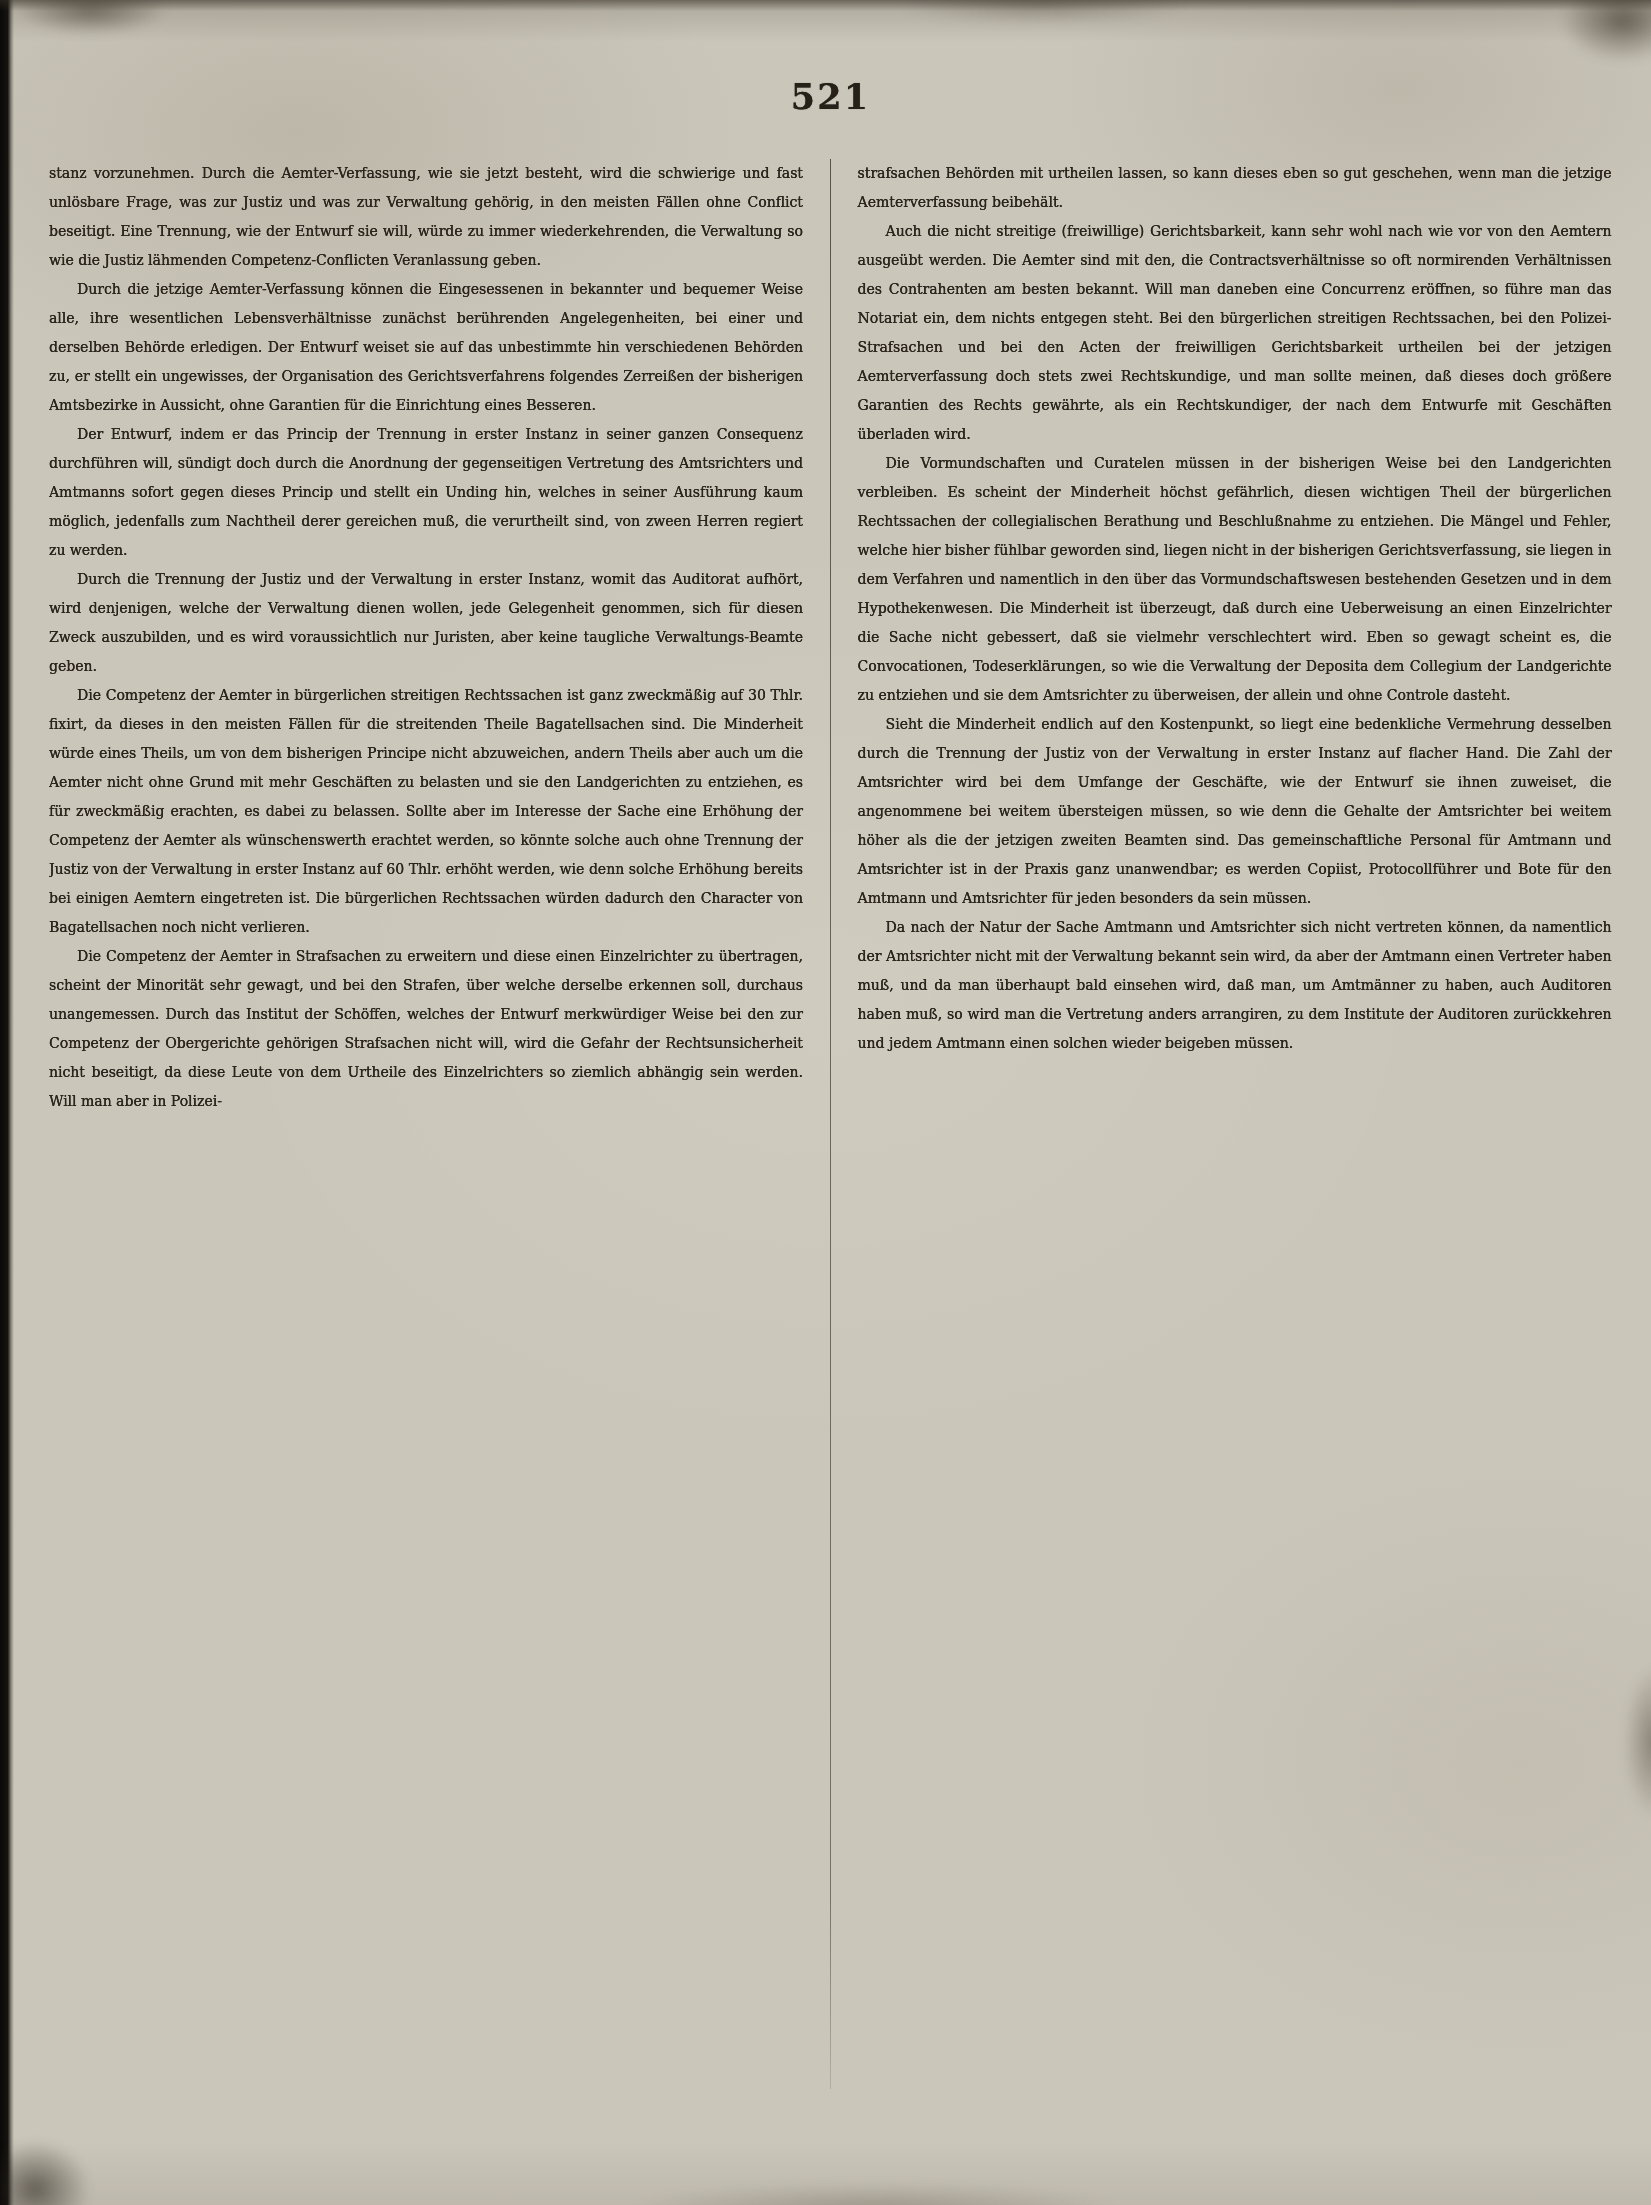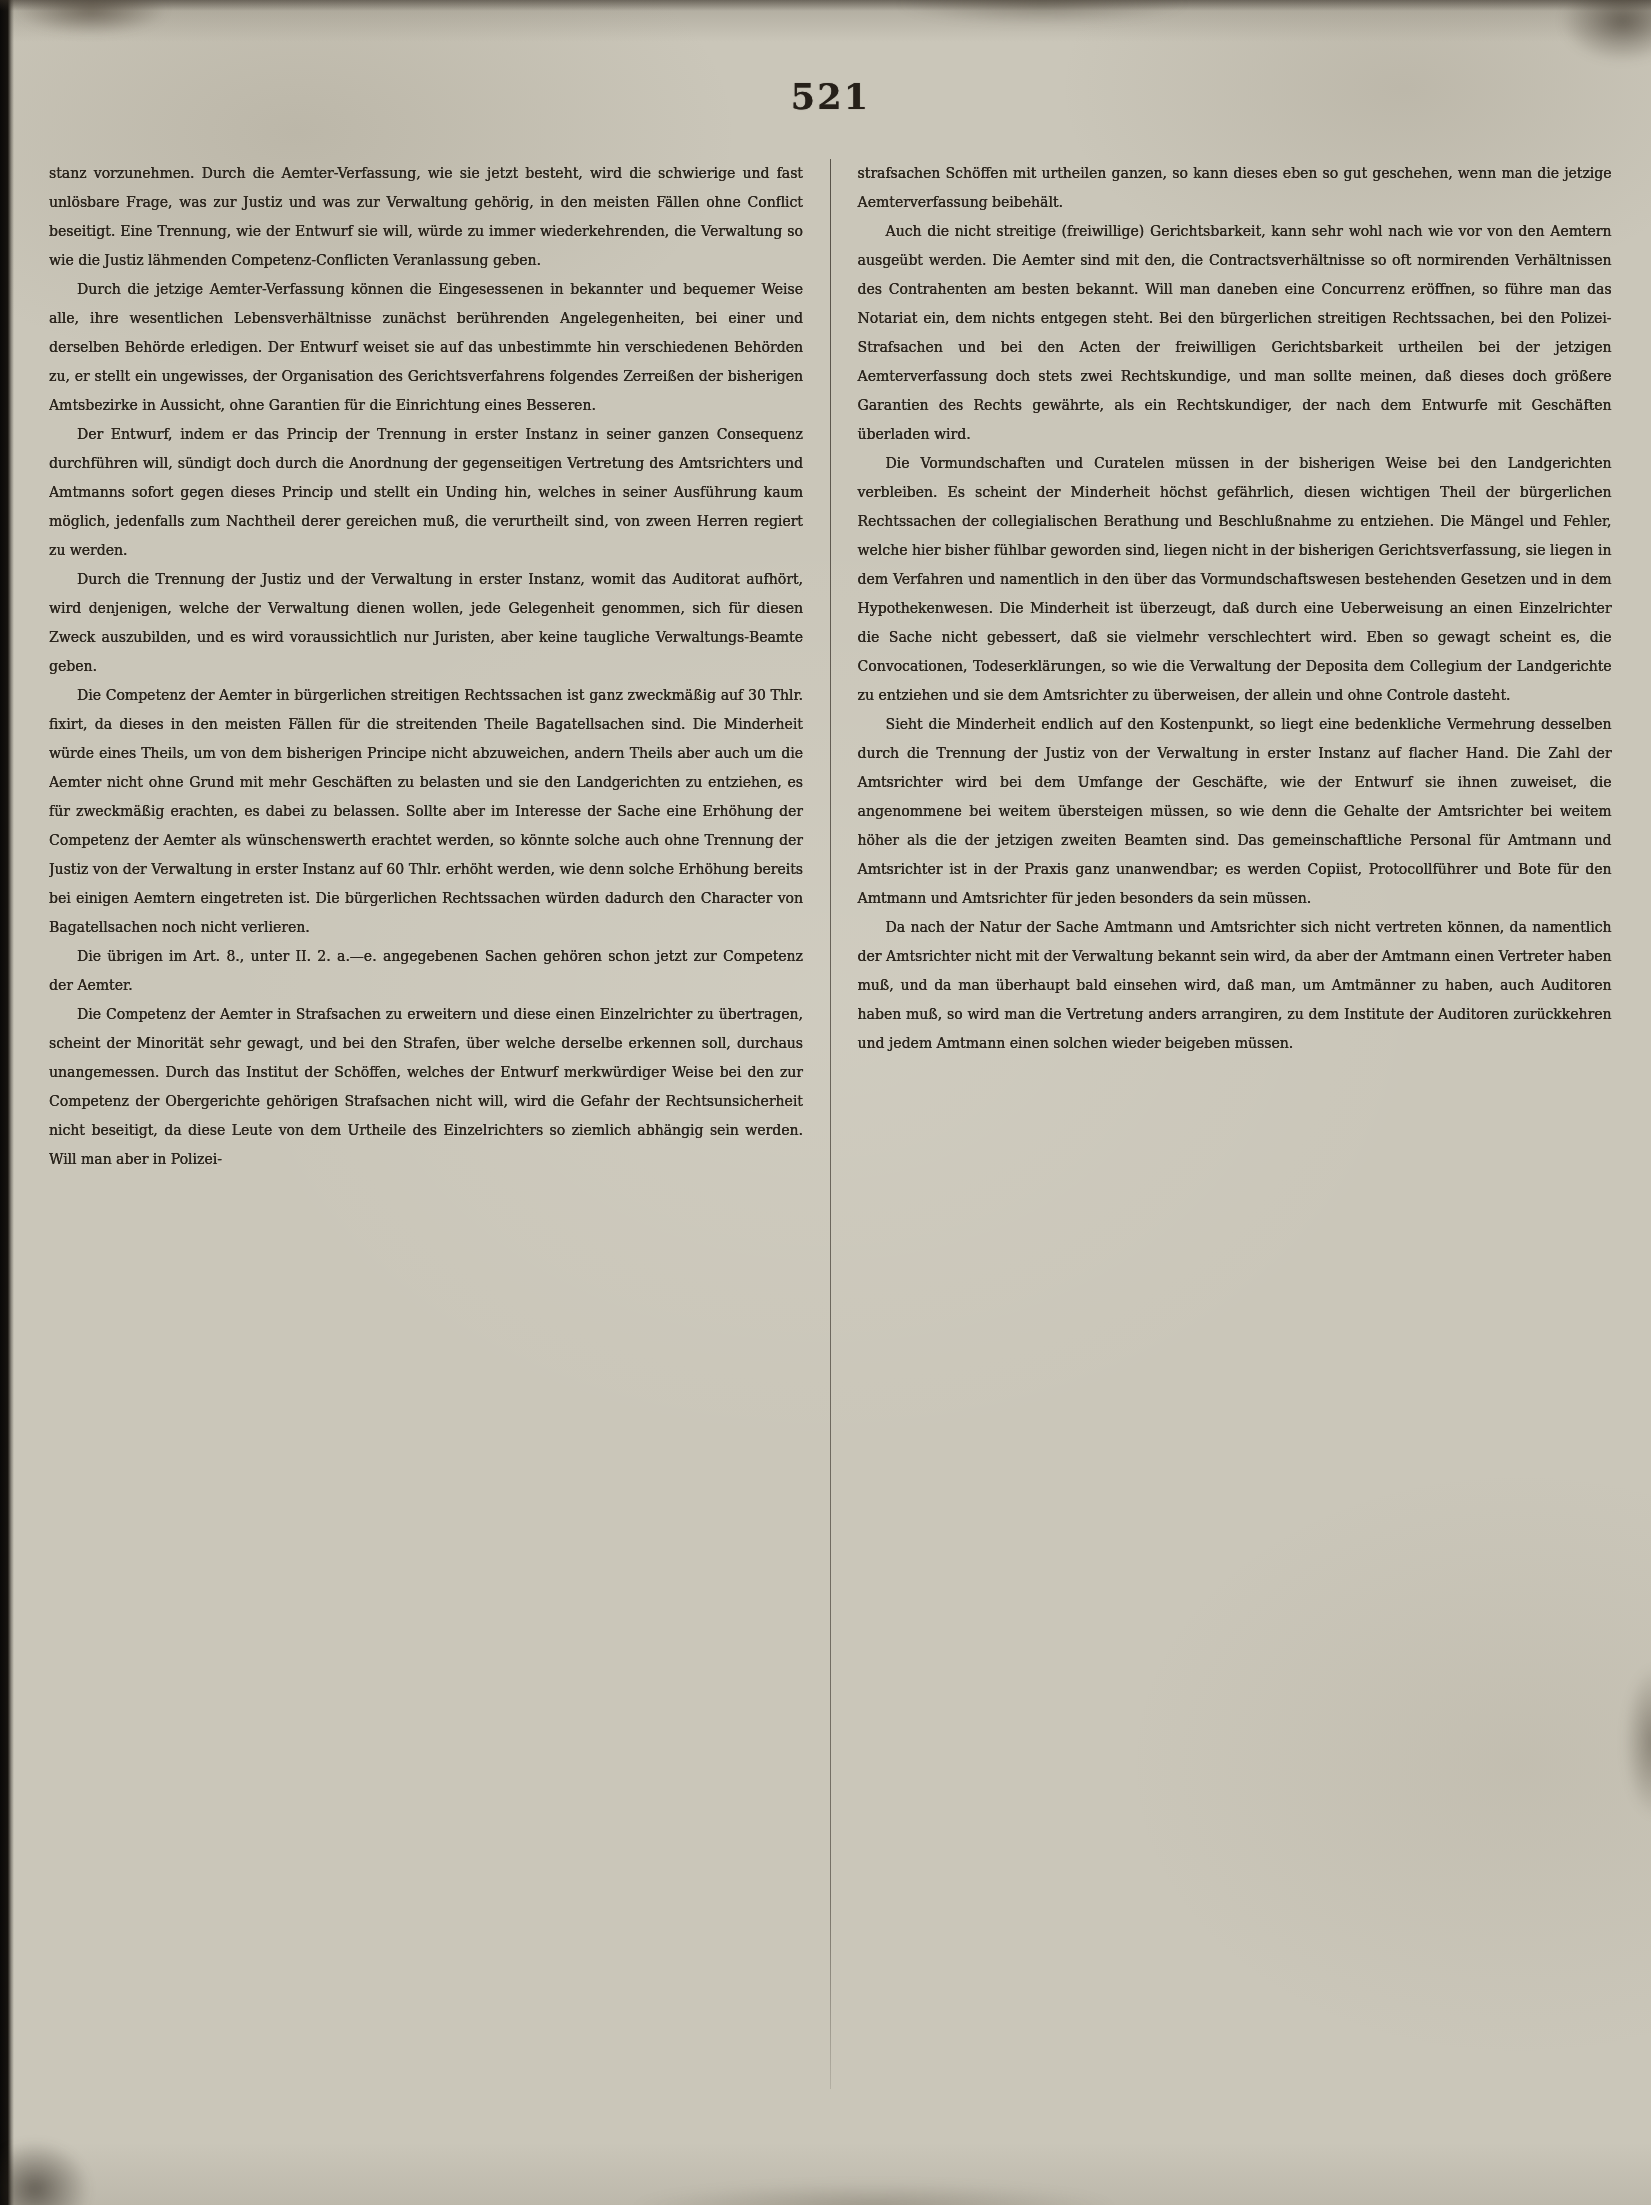--- a/index.html
+++ b/index.html
@@ -111,28 +111,27 @@
   <div class="page-number">521</div>
 
   <div class="columns">
 
     <div class="col">
       <p class="cont">stanz vorzunehmen.  Durch die Aemter-Verfassung, wie sie jetzt besteht, wird die schwierige und fast unlösbare Frage, was zur Justiz und was zur Verwaltung gehörig, in den meisten Fällen ohne Conflict beseitigt.  Eine Trennung, wie der Entwurf sie will, würde zu immer wiederkehrenden, die Verwaltung so wie die Justiz lähmenden Competenz-Conflicten Veranlassung geben.</p>
       <p>Durch die jetzige Aemter-Verfassung können die Eingesessenen in bekannter und bequemer Weise alle, ihre wesentlichen Lebensverhältnisse zunächst berührenden Angelegenheiten, bei einer und derselben Behörde erledigen.  Der Entwurf weiset sie auf das unbestimmte hin verschiedenen Behörden zu, er stellt ein ungewisses, der Organisation des Gerichtsverfahrens folgendes Zerreißen der bisherigen Amtsbezirke in Aussicht, ohne Garantien für die Einrichtung eines Besseren.</p>
       <p>Der Entwurf, indem er das Princip der Trennung in erster Instanz in seiner ganzen Consequenz durchführen will, sündigt doch durch die Anordnung der gegenseitigen Vertretung des Amtsrichters und Amtmanns sofort gegen dieses Princip und stellt ein Unding hin, welches in seiner Ausführung kaum möglich, jedenfalls zum Nachtheil derer gereichen muß, die verurtheilt sind, von zween Herren regiert zu werden.</p>
       <p>Durch die Trennung der Justiz und der Verwaltung in erster Instanz, womit das Auditorat aufhört, wird denjenigen, welche der Verwaltung dienen wollen, jede Gelegenheit genommen, sich für diesen Zweck auszubilden, und es wird voraussichtlich nur Juristen, aber keine taugliche Verwaltungs-Beamte geben.</p>
       <p>Die Competenz der Aemter in bürgerlichen streitigen Rechtssachen ist ganz zweckmäßig auf 30 Thlr. fixirt, da dieses in den meisten Fällen für die streitenden Theile Bagatellsachen sind.  Die Minderheit würde eines Theils, um von dem bisherigen Principe nicht abzuweichen, andern Theils aber auch um die Aemter nicht ohne Grund mit mehr Geschäften zu belasten und sie den Landgerichten zu entziehen, es für zweckmäßig erachten, es dabei zu belassen.  Sollte aber im Interesse der Sache eine Erhöhung der Competenz der Aemter als wünschenswerth erachtet werden, so könnte solche auch ohne Trennung der Justiz von der Verwaltung in erster Instanz auf 60 Thlr. erhöht werden, wie denn solche Erhöhung bereits bei einigen Aemtern eingetreten ist.  Die bürgerlichen Rechtssachen würden dadurch den Character von Bagatellsachen noch nicht verlieren.</p>
-      <p>Die übrigen im Art. 8., unter II. 2. a.—e. angegebenen Sachen gehören schon jetzt zur Competenz der Aemter.</p>
       <p>Die Competenz der Aemter in Strafsachen zu erweitern und diese einen Einzelrichter zu übertragen, scheint der Minorität sehr gewagt, und bei den Strafen, über welche derselbe erkennen soll, durchaus unangemessen.  Durch das Institut der Schöffen, welches der Entwurf merkwürdiger Weise bei den zur Competenz der Obergerichte gehörigen Strafsachen nicht will, wird die Gefahr der Rechtsunsicherheit nicht beseitigt, da diese Leute von dem Urtheile des Einzelrichters so ziemlich abhängig sein werden.  Will man aber in Polizei-</p>
     </div>
 
     <div class="col-divider"></div>
 
     <div class="col">
-      <p class="cont">strafsachen Schöffen mit urtheilen ganzen, so kann dieses eben so gut geschehen, wenn man die jetzige Aemterverfassung beibehält.</p>
+      <p class="cont">strafsachen Behörden mit urtheilen lassen, so kann dieses eben so gut geschehen, wenn man die jetzige Aemterverfassung beibehält.</p>
       <p>Auch die nicht streitige (freiwillige) Gerichtsbarkeit, kann sehr wohl nach wie vor von den Aemtern ausgeübt werden. Die Aemter sind mit den, die Contractsverhältnisse so oft normirenden Verhältnissen des Contrahenten am besten bekannt. Will man daneben eine Concurrenz eröffnen, so führe man das Notariat ein, dem nichts entgegen steht.  Bei den bürgerlichen streitigen Rechtssachen, bei den Polizei-Strafsachen und bei den Acten der freiwilligen Gerichtsbarkeit urtheilen bei der jetzigen Aemterverfassung doch stets zwei Rechtskundige, und man sollte meinen, daß dieses doch größere Garantien des Rechts gewährte, als ein Rechtskundiger, der nach dem Entwurfe mit Geschäften überladen wird.</p>
       <p>Die Vormundschaften und Curatelen müssen in der bisherigen Weise bei den Landgerichten verbleiben.  Es scheint der Minderheit höchst gefährlich, diesen wichtigen Theil der bürgerlichen Rechtssachen der collegialischen Berathung und Beschlußnahme zu entziehen.  Die Mängel und Fehler, welche hier bisher fühlbar geworden sind, liegen nicht in der bisherigen Gerichtsverfassung, sie liegen in dem Verfahren und namentlich in den über das Vormundschaftswesen bestehenden Gesetzen und in dem Hypothekenwesen.  Die Minderheit ist überzeugt, daß durch eine Ueberweisung an einen Einzelrichter die Sache nicht gebessert, daß sie vielmehr verschlechtert wird. Eben so gewagt scheint es, die Convocationen, Todeserklärungen, so wie die Verwaltung der Deposita dem Collegium der Landgerichte zu entziehen und sie dem Amtsrichter zu überweisen, der allein und ohne Controle dasteht.</p>
       <p>Sieht die Minderheit endlich auf den Kostenpunkt, so liegt eine bedenkliche Vermehrung desselben durch die Trennung der Justiz von der Verwaltung in erster Instanz auf flacher Hand.  Die Zahl der Amtsrichter wird bei dem Umfange der Geschäfte, wie der Entwurf sie ihnen zuweiset, die angenommene bei weitem übersteigen müssen, so wie denn die Gehalte der Amtsrichter bei weitem höher als die der jetzigen zweiten Beamten sind.  Das gemeinschaftliche Personal für Amtmann und Amtsrichter ist in der Praxis ganz unanwendbar; es werden Copiist, Protocollführer und Bote für den Amtmann und Amtsrichter für jeden besonders da sein müssen.</p>
       <p>Da nach der Natur der Sache Amtmann und Amtsrichter sich nicht vertreten können, da namentlich der Amtsrichter nicht mit der Verwaltung bekannt sein wird, da aber der Amtmann einen Vertreter haben muß, und da man überhaupt bald einsehen wird, daß man, um Amtmänner zu haben, auch Auditoren haben muß, so wird man die Vertretung anders arrangiren, zu dem Institute der Auditoren zurückkehren und jedem Amtmann einen solchen wieder beigeben müssen.</p>
     </div>
 
   </div>
 
 </div>
 

